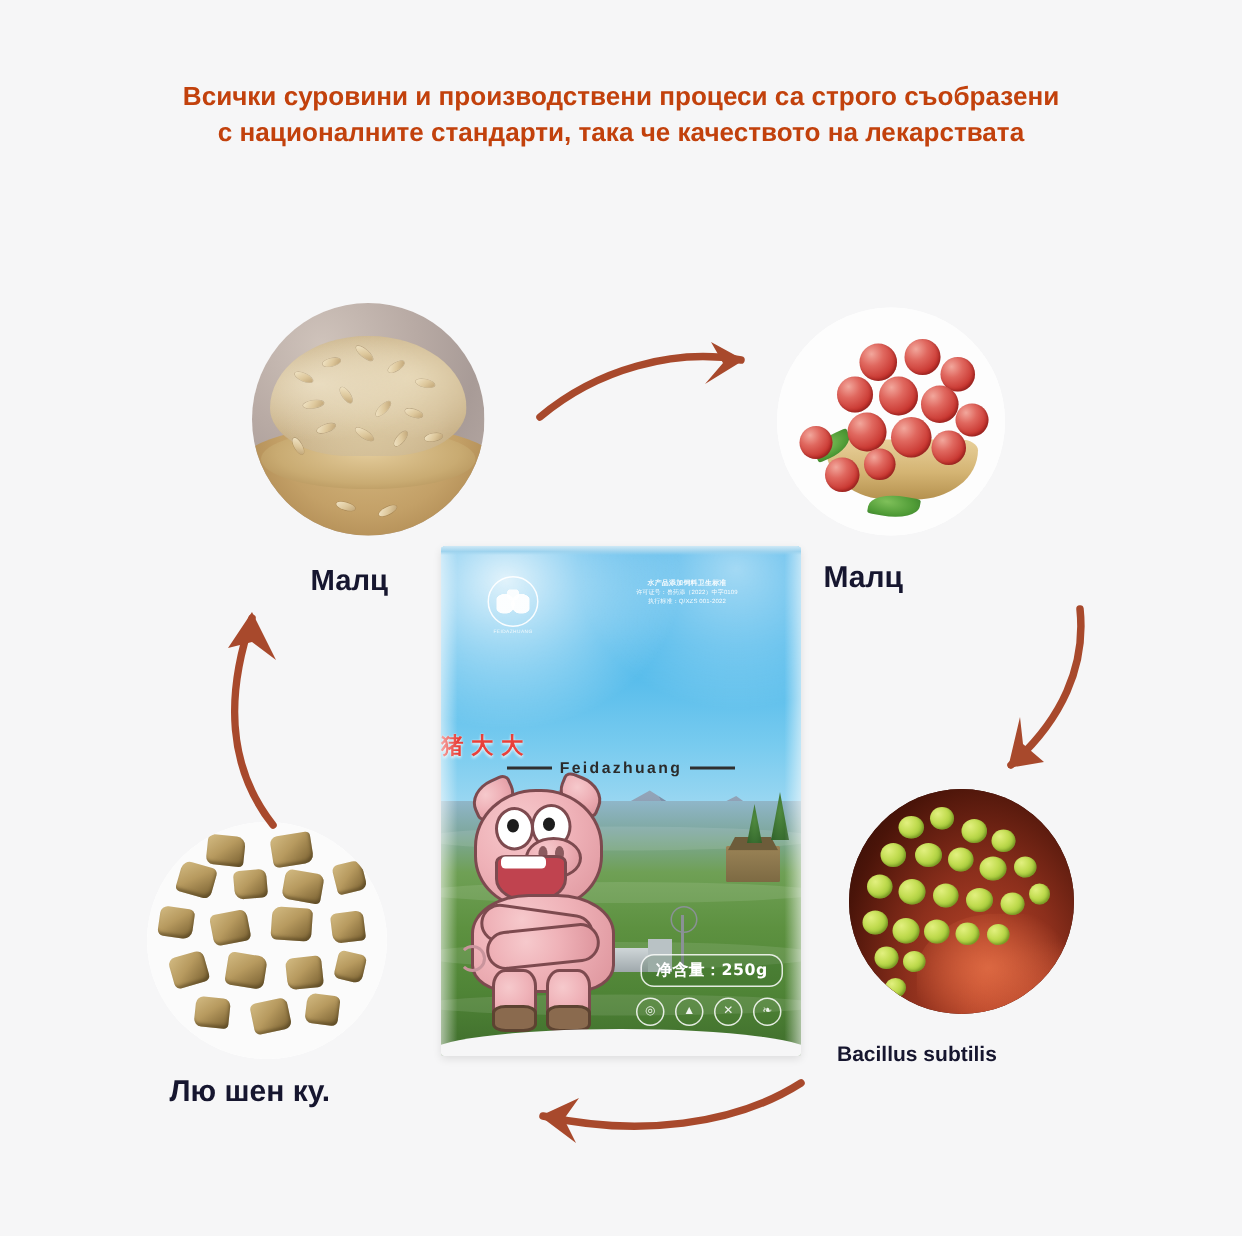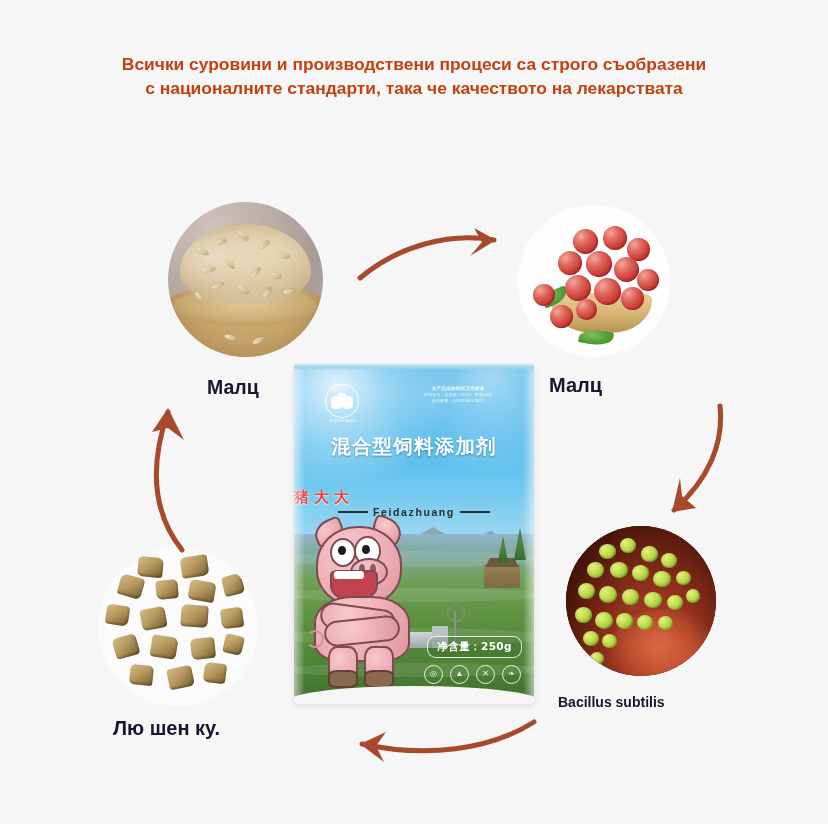--- a/index.html
+++ b/index.html
@@ -468,21 +468,20 @@
         <div class="pkg-logo-glyph"></div>
         <div class="pkg-logo-text">FEIDAZHUANG</div>
       </div>
 
       <div class="pkg-reg">
         <div class="r1">水产品添加饲料卫生标准</div>
         <div class="r2">许可证号：兽药添（2022）中字0109</div>
         <div class="r3">执行标准：Q/XZS 001-2022</div>
       </div>
 
-      <div class="pkg-title1">混合型饲料添加剂</div>
       <div class="pkg-brand-cn">猪大大</div>
       <div class="pkg-brand-pinyin-wrap">
         <span class="rule"></span>
         <span class="pkg-brand-pinyin">Feidazhuang</span>
         <span class="rule"></span>
       </div>
 
       <div class="pig">
 
         <div class="pig-part pig-skin" style="left:6px;top:6px;width:26px;height:20px;border-radius:60% 20% 60% 20%;transform:rotate(-24deg);"></div>

